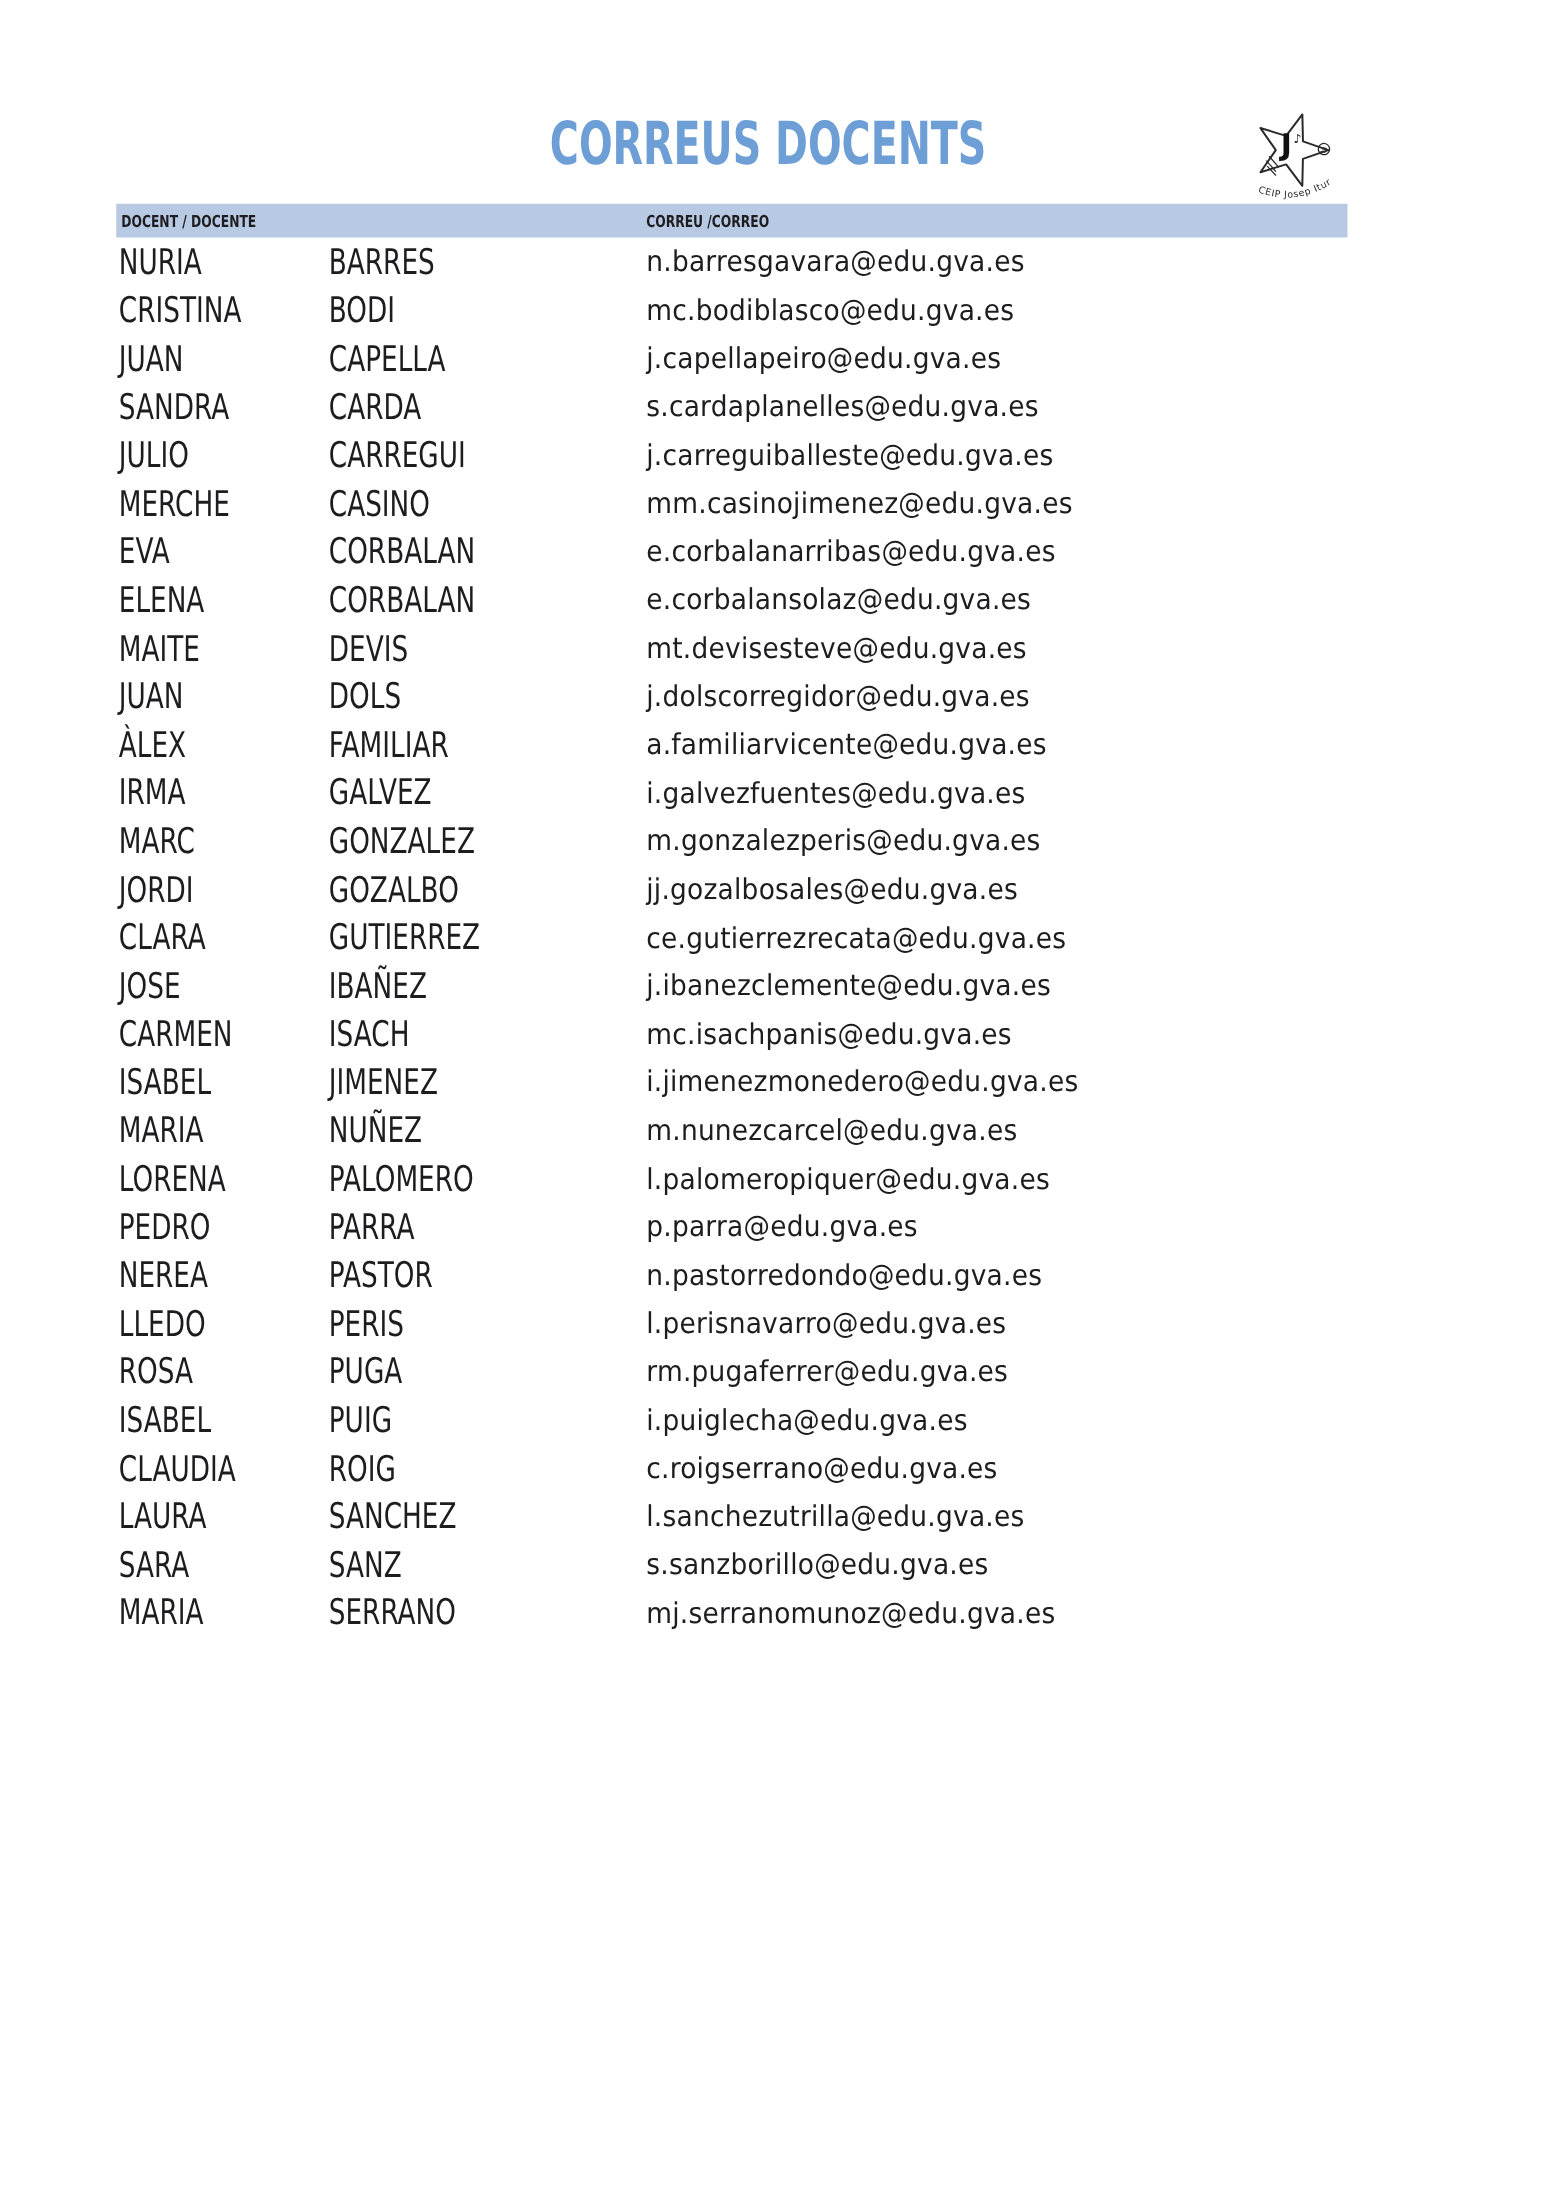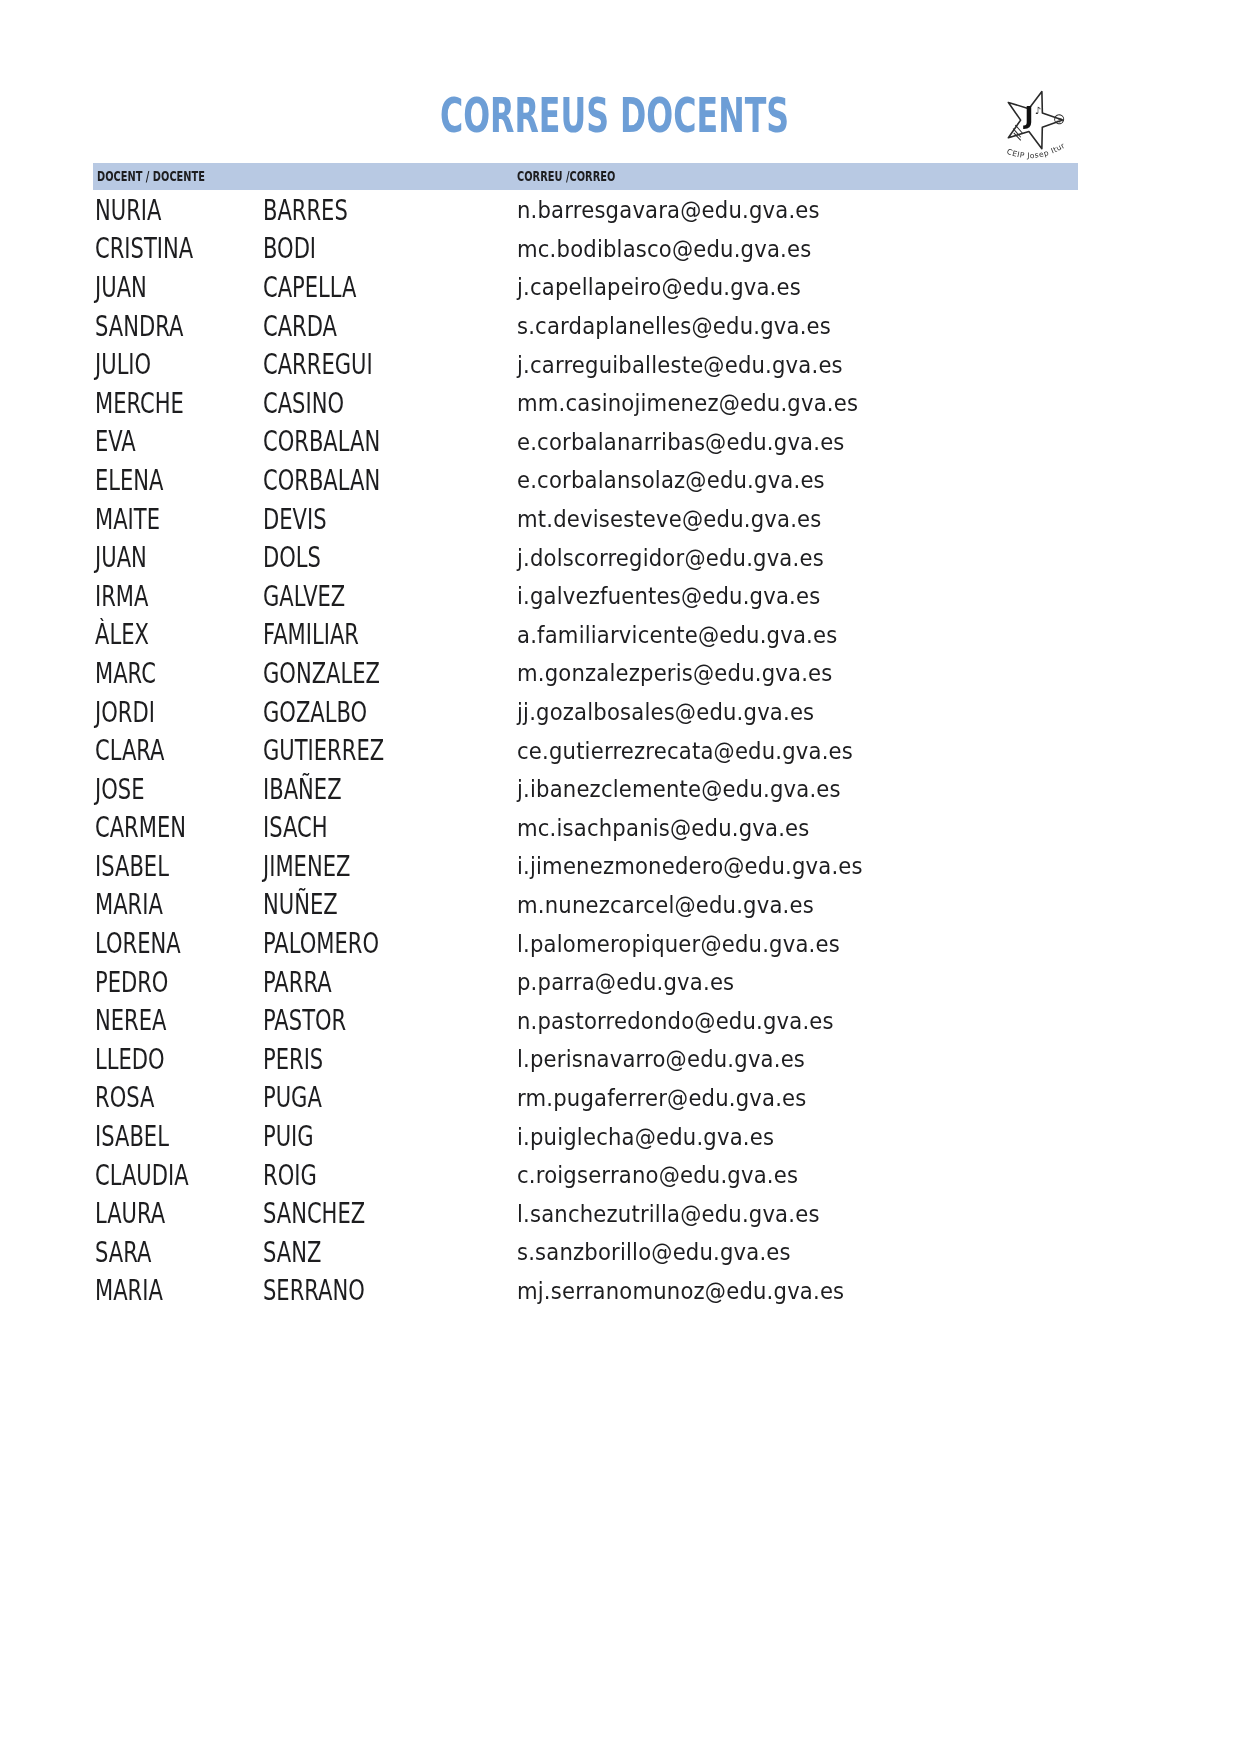--- a/index.html
+++ b/index.html
@@ -164,32 +164,32 @@
     <span class="c-email">mt.devisesteve@edu.gva.es</span>
   </div>
 
   <div class="row">
     <span class="c-first">JUAN</span>
     <span class="c-last">DOLS</span>
     <span class="c-email">j.dolscorregidor@edu.gva.es</span>
   </div>
 
   <div class="row">
+    <span class="c-first">ÀLEX</span>
+    <span class="c-last">FAMILIAR</span>
+    <span class="c-email">a.familiarvicente@edu.gva.es</span>
+  </div>
+
+  <div class="row">
     <span class="c-first">IRMA</span>
     <span class="c-last">GALVEZ</span>
     <span class="c-email">i.galvezfuentes@edu.gva.es</span>
   </div>
 
   <div class="row">
-    <span class="c-first">ÀLEX</span>
-    <span class="c-last">FAMILIAR</span>
-    <span class="c-email">a.familiarvicente@edu.gva.es</span>
-  </div>
-
-  <div class="row">
     <span class="c-first">MARC</span>
     <span class="c-last">GONZALEZ</span>
     <span class="c-email">m.gonzalezperis@edu.gva.es</span>
   </div>
 
   <div class="row">
     <span class="c-first">JORDI</span>
     <span class="c-last">GOZALBO</span>
     <span class="c-email">jj.gozalbosales@edu.gva.es</span>
   </div>

